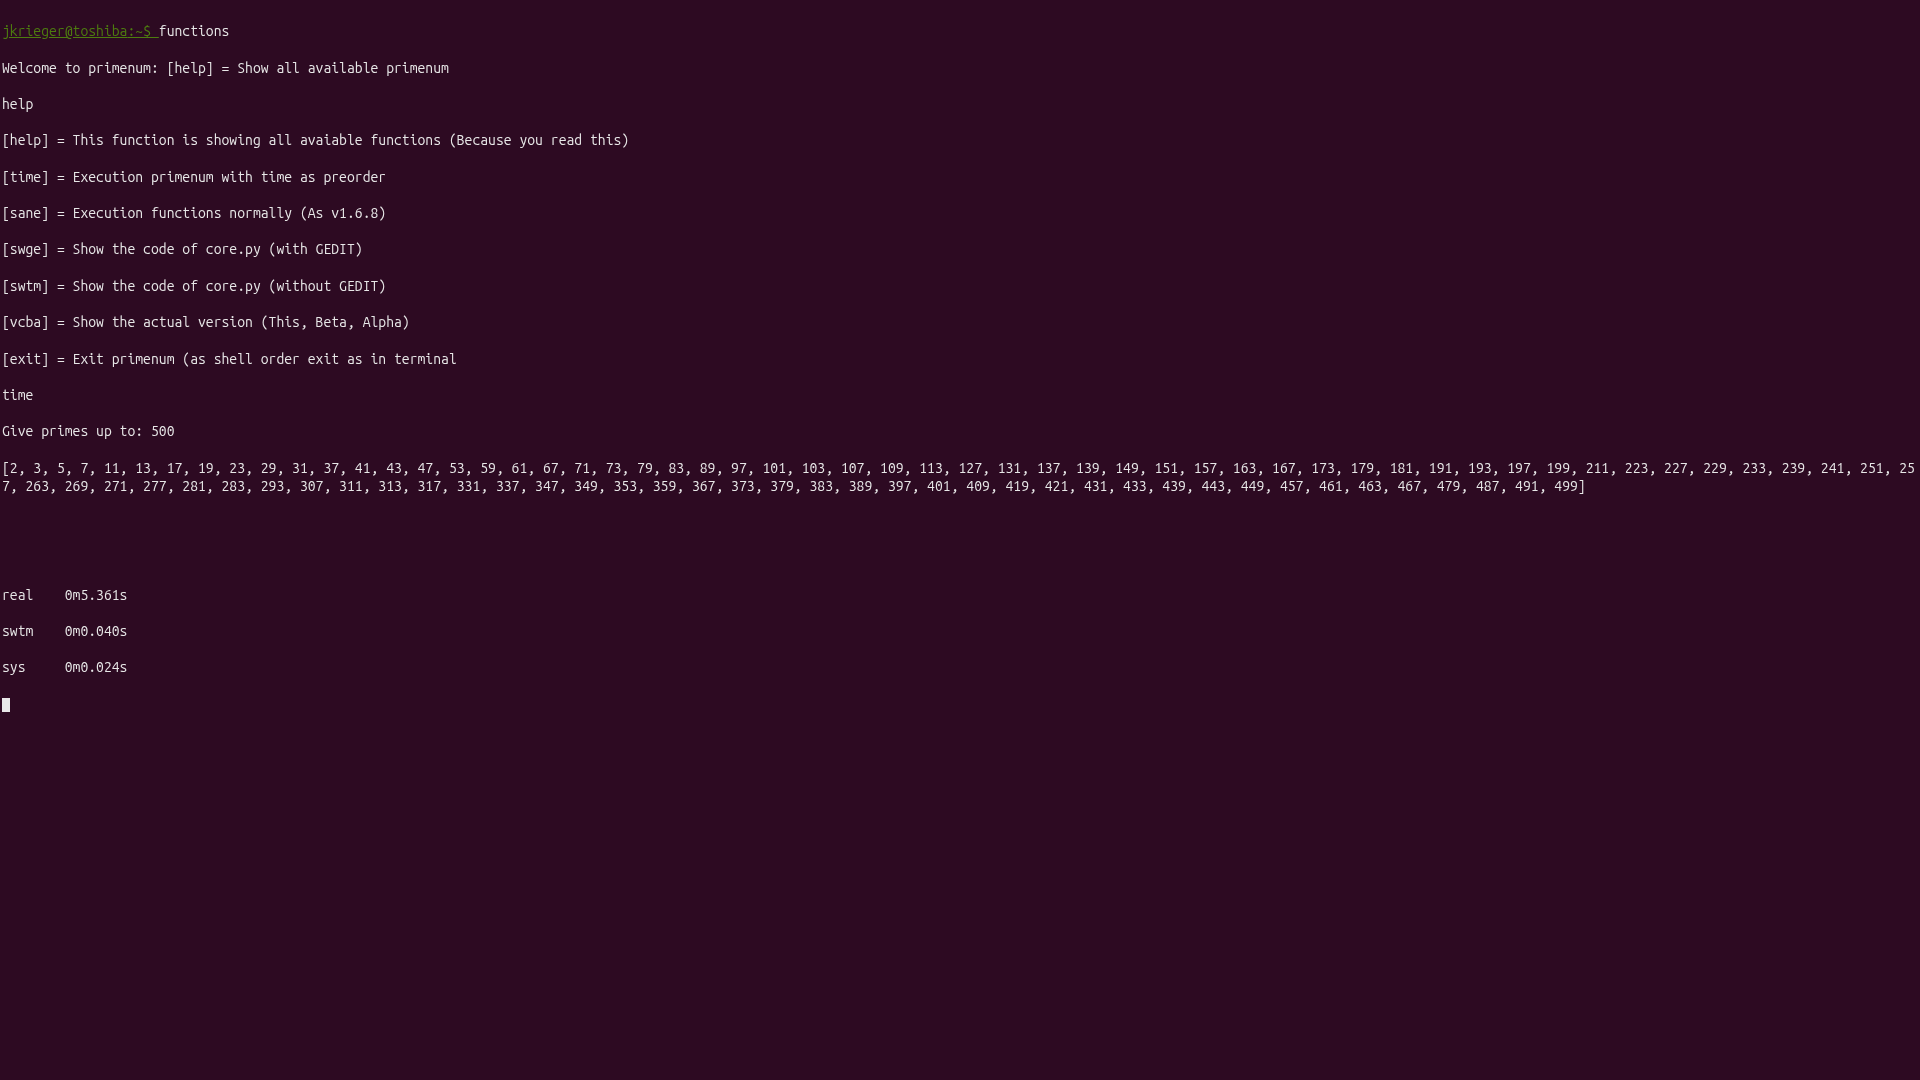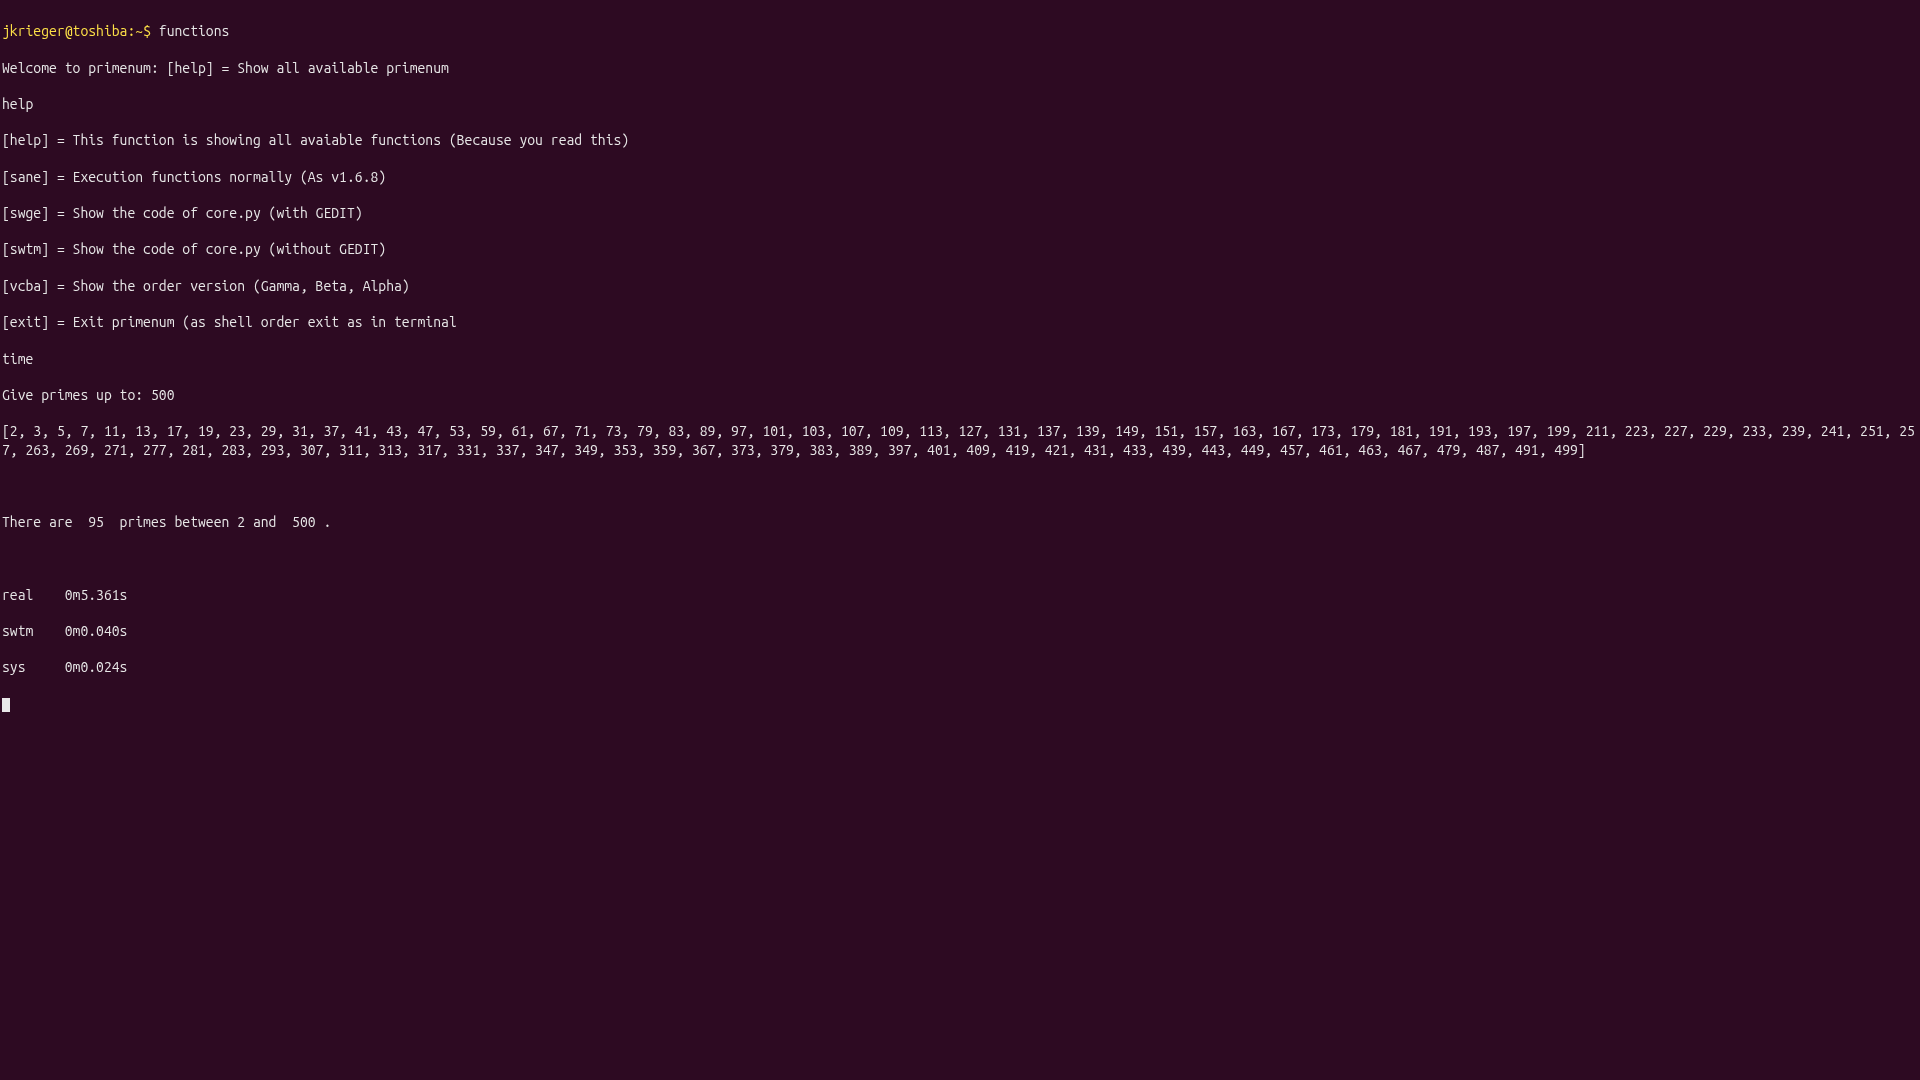--- a/index.html
+++ b/index.html
@@ -16,21 +16,22 @@
       width: 1920px;
       height: 1080px;
       overflow: hidden;
       padding: 4px 2px;
     }
     .terminal {
       white-space: pre-wrap;
       word-break: break-all;
     }
     .prompt-user {
-      color: #fde047;
+      color: #4d7c0f;
+      text-decoration: underline;
     }
     .line {
       display: block;
     }
     .cursor {
       display: inline-block;
       width: 8px;
       height: 14px;
       background-color: #e8e8e8;
       vertical-align: text-bottom;
@@ -40,28 +41,28 @@
     }
   </style>
 </head>
 <body>
 
 <div class="terminal">
 <span class="line"><span class="prompt-user">jkrieger@toshiba</span><span class="prompt-user">:~$ </span><span>functions</span></span>
 <span class="line">Welcome to primenum: [help] = Show all available primenum</span>
 <span class="line">help</span>
 <span class="line">[help] = This function is showing all avaiable functions (Because you read this)</span>
+<span class="line">[time] = Execution primenum with time as preorder</span>
 <span class="line">[sane] = Execution functions normally (As v1.6.8)</span>
 <span class="line">[swge] = Show the code of core.py (with GEDIT)</span>
 <span class="line">[swtm] = Show the code of core.py (without GEDIT)</span>
-<span class="line">[vcba] = Show the order version (Gamma, Beta, Alpha)</span>
+<span class="line">[vcba] = Show the actual version (This, Beta, Alpha)</span>
 <span class="line">[exit] = Exit primenum (as shell order exit as in terminal</span>
 <span class="line">time</span>
 <span class="line">Give primes up to: 500</span>
 <span class="line">[2, 3, 5, 7, 11, 13, 17, 19, 23, 29, 31, 37, 41, 43, 47, 53, 59, 61, 67, 71, 73, 79, 83, 89, 97, 101, 103, 107, 109, 113, 127, 131, 137, 139, 149, 151, 157, 163, 167, 173, 179, 181, 191, 193, 197, 199, 211, 223, 227, 229, 233, 239, 241, 251, 257, 263, 269, 271, 277, 281, 283, 293, 307, 311, 313, 317, 331, 337, 347, 349, 353, 359, 367, 373, 379, 383, 389, 397, 401, 409, 419, 421, 431, 433, 439, 443, 449, 457, 461, 463, 467, 479, 487, 491, 499]</span>
 <span class="line blank"></span>
-<span class="line">There are  95  primes between 2 and  500 .</span>
 <span class="line blank"></span>
 <span class="line">real    0m5.361s</span>
 <span class="line">swtm    0m0.040s</span>
 <span class="line">sys     0m0.024s</span>
 <span class="line"><span class="cursor"></span></span>
 </div>
 
 </body></html>

